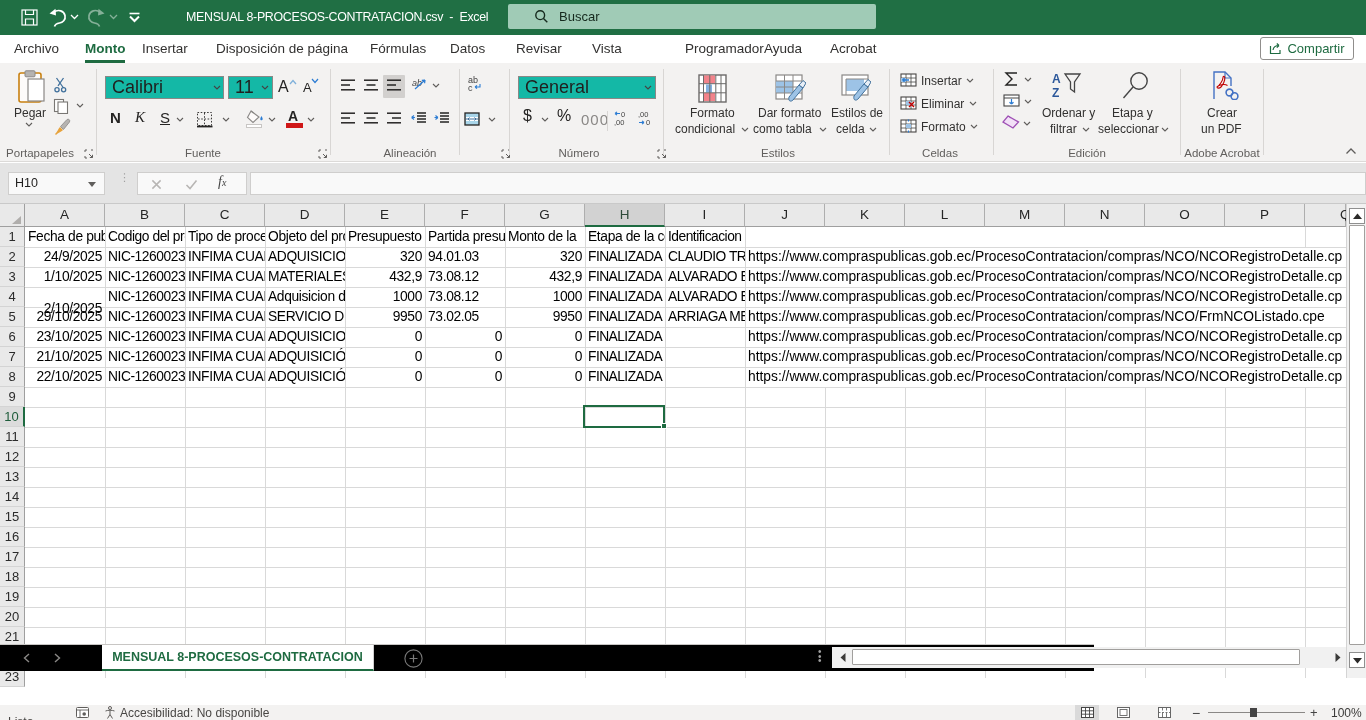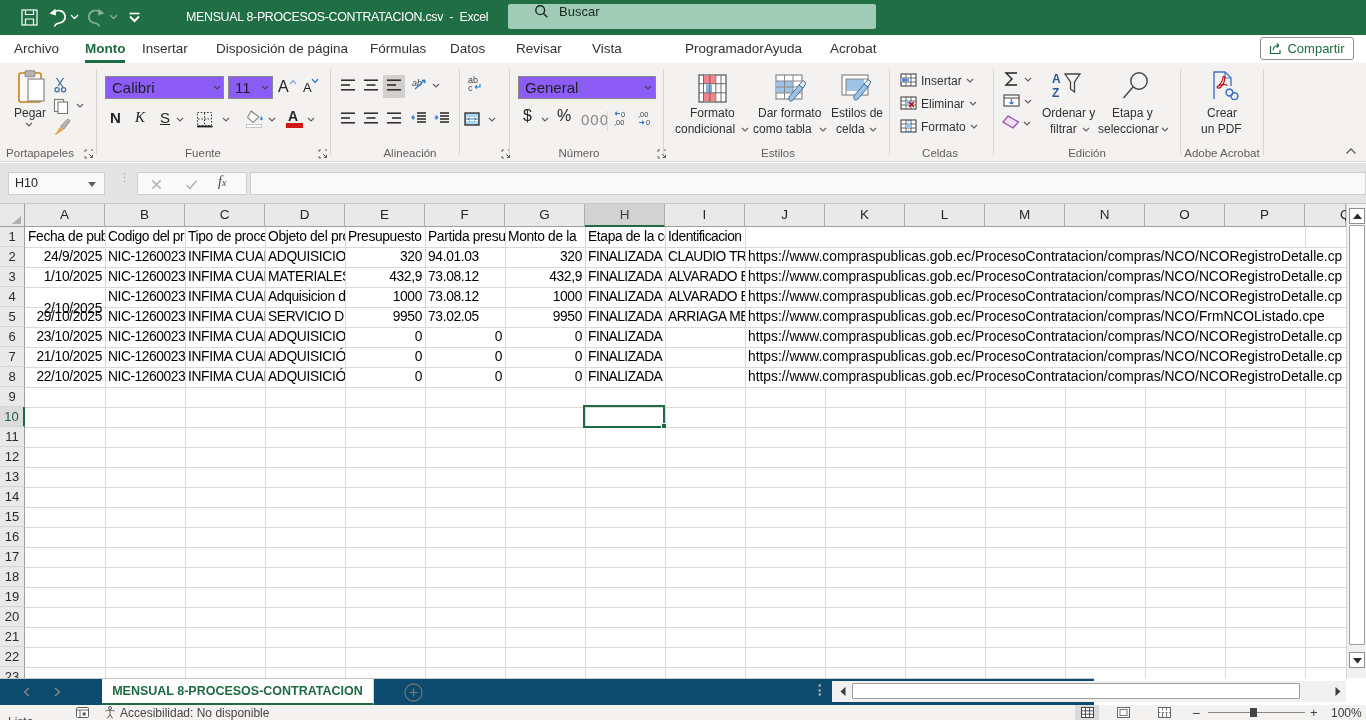--- a/index.html
+++ b/index.html
@@ -2,50 +2,50 @@
 <html><head><meta charset="utf-8">
 <style>
 *{margin:0;padding:0;box-sizing:border-box}
 html,body{width:1366px;height:720px;overflow:hidden;font-family:"Liberation Sans",sans-serif;background:#fff}
 .abs{position:absolute}
 #stage{position:relative;width:1366px;height:720px}
 
 #titlebar{left:0;top:0;width:1366px;height:35px;background:#206f44;color:#fff}
 #qat{left:0;top:0;width:200px;height:35px}
 #title{left:186px;top:0;width:300px;height:35px;line-height:34px;font-size:12.4px;letter-spacing:-0.3px;color:#fff;white-space:nowrap}
-#searchbox{left:508px;top:4px;width:368px;height:25px;background:#a0cbb6;border-radius:2px;display:flex;color:#15291d;font-size:13px}
+#searchbox{left:508px;top:4px;width:368px;height:25px;background:#a0cbb6;border-radius:2px;display:flex;align-items:center;color:#15291d;font-size:13px}
 #userarea{right:0;top:0;height:35px;display:flex;align-items:center}
 
 #tabrow{left:0;top:35px;width:1366px;height:28px;background:#fff;font-size:13.5px;color:#323130}
 .rtab{position:absolute;top:0;height:28px;line-height:27px}
 #sharebtn{right:12px;top:2px;width:94px;height:23px;border:1px solid #908e8c;border-radius:3px;color:#1e6b41;font-size:13px;line-height:21px;text-align:center;background:#fff}
 
 #ribbon{left:0;top:63px;width:1366px;height:99px;background:#f3f2f1;border-bottom:1px solid #dcdad8}
 .gsep{position:absolute;top:6px;width:1px;height:86px;background:#d8d6d4}
 .glabel{position:absolute;top:84px;height:14px;font-size:11.5px;color:#605e5c;text-align:center}
 .rbtxt{position:absolute;font-size:11.5px;color:#323130;white-space:nowrap}
-.combo{position:absolute;background:#8b5cf6;border:1px solid #8a8886;font-size:15px;color:#201f1e}
+.combo{position:absolute;background:#14b8a6;border:1px solid #8a8886;font-size:18px;color:#201f1e}
 
 #fbarstrip{left:0;top:163px;width:1366px;height:41px;background:#e4e4e4;border-bottom:1px solid #c9c9c9}
 #namebox{left:8px;top:9px;width:97px;height:23px;background:#f9f9f9;border:1px solid #cfcecd;font-size:12.5px;color:#201f1e;line-height:21px}
 #fxbox{left:137px;top:9px;width:110px;height:23px;background:#f9f9f9;border:1px solid #cfcecd}
 #finput{left:250px;top:9px;width:1116px;height:23px;background:#f9f9f9;border:1px solid #cfcecd}
 
 #sheet{left:0;top:204px;width:1346px;height:474px;background:#fff}
 #corner{left:0;top:0;width:25px;height:23px;background:#e9e9e9;border-right:1px solid #9f9f9f;border-bottom:1px solid #9f9f9f}
 .colh{position:absolute;top:0;height:23px;background:#e9e9e9;border-right:1px solid #aeaeae;border-bottom:1px solid #9f9f9f;font-size:13.5px;color:#262626;text-align:center;line-height:22px}
 .rowh{position:absolute;left:0;width:25px;height:20px;background:#e9e9e9;border-right:1px solid #9f9f9f;border-bottom:1px solid #d4d4d4;font-size:13px;color:#2b2b2b;text-align:center;line-height:19px}
 .gvl{position:absolute;width:1px;background:#d9d9d9}
 .ghl{position:absolute;height:1px;background:#d9d9d9;left:25px;width:1321px}
 .cell{position:absolute;height:20px;line-height:20px;font-size:13.8px;letter-spacing:-0.35px;color:#000;white-space:nowrap;overflow:hidden}
 .num{text-align:right}
 .cell[style*="width:598px"]{letter-spacing:0}
 
 
-#tabbar{left:0;top:678px;width:1094px;height:27px;background:#0c4a6e;border-top:1px solid #c8c6c4}
+#tabbar{left:0;top:644px;width:1094px;height:27px;background:#000000;border-top:1px solid #c8c6c4}
 #sheettab{left:102px;top:0px;width:272px;height:26px;background:#fff;border-right:1px solid #d0cfcf;border-bottom:2px solid #1e6b41;color:#1e6b41;font-weight:bold;font-size:12.5px;text-align:center;line-height:24px}
 #statusbar{left:0;top:705px;width:1366px;height:15px;background:#f3f2f1;font-size:12px;color:#484644}
 #vscroll{left:1346px;top:204px;width:20px;height:474px;background:#f1f1f1;border-left:1px solid #d4d4d4}
 </style></head>
 <body>
 <div id="stage">
 
 <div class="abs" id="titlebar"></div>
 <div class="abs" id="qat">
  <svg class="abs" style="left:21px;top:9px" width="17" height="17" viewBox="0 0 17 17">

